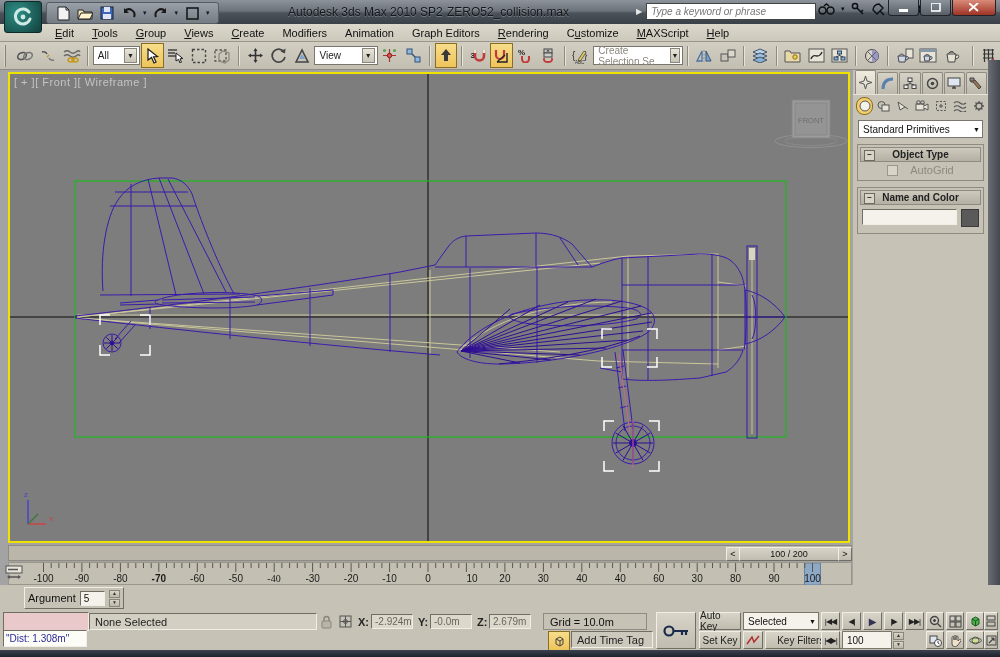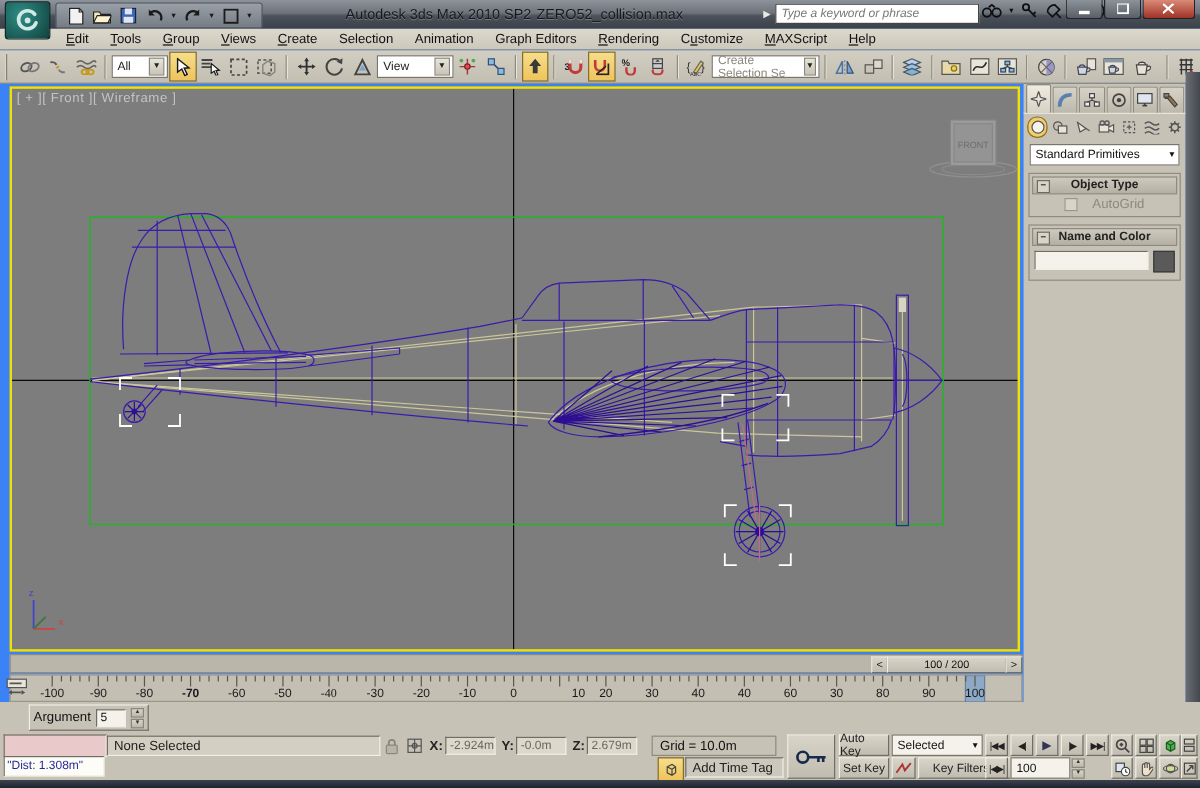--- a/index.html
+++ b/index.html
@@ -1,17 +1,17 @@
 <!DOCTYPE html>
 <html><head>
 <meta charset="utf-8">
 <style>
   html,body{margin:0;padding:0;}
   body{font-family:"Liberation Sans","DejaVu Sans",sans-serif;font-size:11px;color:#111;}
-  #app{position:relative;width:1000px;height:657px;background:#3b82f6;overflow:hidden;}
+  #app{position:relative;width:1000px;height:657px;background:#a3a3a3;overflow:hidden;}
 
   
   .titlebar{position:absolute;left:0;top:0;width:1000px;height:24px;
     background:linear-gradient(#8e939b 0%,#6d737b 45%,#4c525a 55%,#3a4048 100%);
     display:flex;align-items:center;}
   .applogo{position:absolute;left:4px;top:1px;width:36px;height:30px;z-index:5;
     background:radial-gradient(circle at 35% 35%,#2e8f86,#123f3c);border:1px solid #0b2a28;border-radius:3px;
     display:flex;align-items:center;justify-content:center;}
   .qat{position:absolute;left:46px;top:2px;height:20px;display:flex;align-items:center;gap:6px;
     background:linear-gradient(#9aa0a8,#767c84);border:1px solid #565c64;border-radius:3px;padding:0 8px;}
@@ -227,21 +227,21 @@
         </span>
     </div>
   </div>
 
   <div class="menubar">
       <span class="menu-item"><u>E</u>dit</span>
       <span class="menu-item"><u>T</u>ools</span>
       <span class="menu-item"><u>G</u>roup</span>
       <span class="menu-item"><u>V</u>iews</span>
       <span class="menu-item"><u>C</u>reate</span>
-      <span class="menu-item">Selection</span>
+      <span class="menu-item">Modifiers</span>
       <span class="menu-item">Animation</span>
       <span class="menu-item">Graph Editors</span>
       <span class="menu-item"><u>R</u>endering</span>
       <span class="menu-item">C<u>u</u>stomize</span>
       <span class="menu-item"><u>M</u>AXScript</span>
       <span class="menu-item"><u>H</u>elp</span>
     </div>
 
   <div class="toolbar">
     <span class="grip"></span>
@@ -800,21 +800,21 @@
         <span class="ruler-label" style="left: 72.95px;">-90</span>
         <span class="ruler-label" style="left: 111.4px;">-80</span>
         <span class="ruler-label" style="left: 149.85px; font-weight: bold;">-70</span>
         <span class="ruler-label" style="left: 188.3px;">-60</span>
         <span class="ruler-label" style="left: 226.75px;">-50</span>
         <span class="ruler-label" style="left: 265px; font-family: Liberation Serif, serif;">-40</span>
         <span class="ruler-label" style="left: 303.65px;">-30</span>
         <span class="ruler-label" style="left: 342.1px;">-20</span>
         <span class="ruler-label" style="left: 380.55px;">-10</span>
         <span class="ruler-label" style="left: 419px;">0</span>
-        <span class="ruler-label" style="left: 473px;">10</span>
+        <span class="ruler-label" style="left: 463px;">10</span>
         <span class="ruler-label" style="left: 495.9px;">20</span>
         <span class="ruler-label" style="left: 534.35px;">30</span>
         <span class="ruler-label" style="left: 572.8px;">40</span>
         <span class="ruler-label" style="left: 611.25px;">40</span>
         <span class="ruler-label" style="left: 649.7px;">60</span>
         <span class="ruler-label" style="left: 688.15px;">30</span>
         <span class="ruler-label" style="left: 726.6px;">80</span>
         <span class="ruler-label" style="left: 765.05px;">90</span>
         <span class="ruler-label" style="left: 803.5px;">100</span>
       </div>

